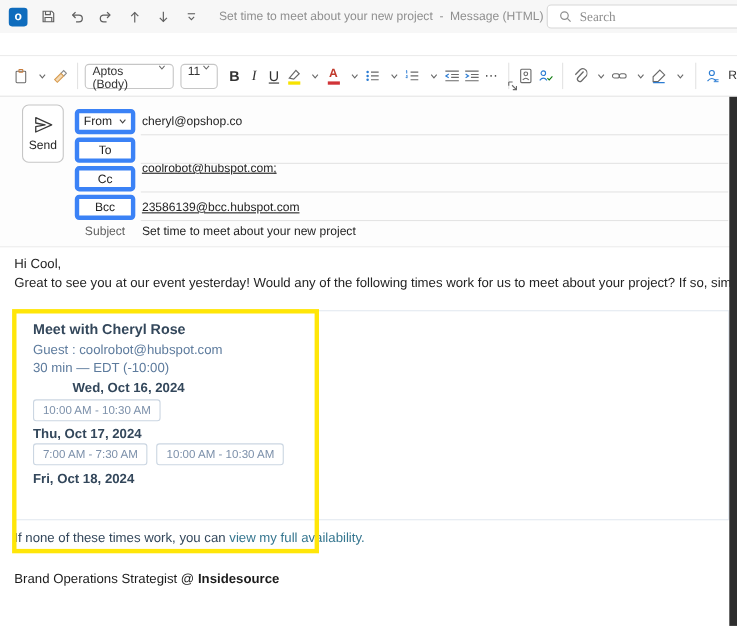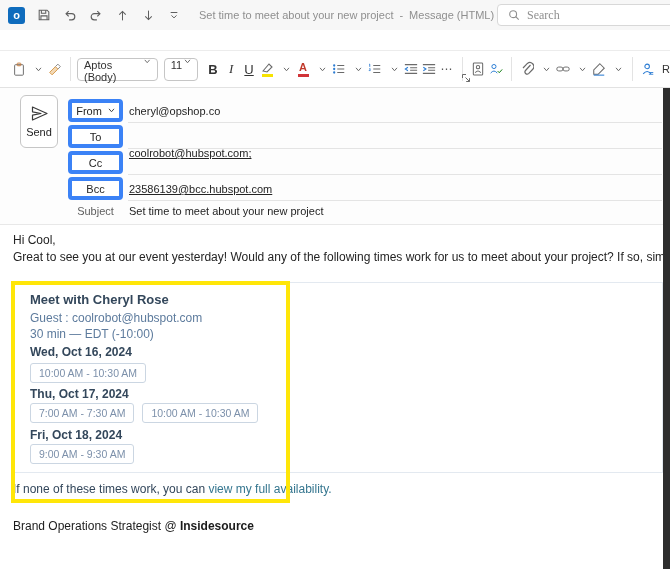--- a/index.html
+++ b/index.html
@@ -345,35 +345,32 @@
 
   <div class="msgbody">
     <div class="greet">Hi Cool,</div>
     <div class="para">Great to see you at our event yesterday! Would any of the following times work for us to meet about your project? If so, simply click the time slot button that is best and</div>
 
     <div class="meetcard">
       <div class="mc-title">Meet with Cheryl Rose</div>
       <div class="mc-guest">Guest : coolrobot@hubspot.com</div>
       <div class="mc-dur">30 min — EDT (-10:00)</div>
 
-      <div class="mc-day" style="top:62px;">Wed, Oct 16, 2024</div>
+      <div class="mc-day" style="top:62px;margin-left:36px;">Wed, Oct 16, 2024</div>
       <div class="mc-slots" style="top:80px;">
         <div class="slot-btn">10:00 AM - 10:30 AM</div>
       </div>
 
       <div class="mc-day" style="top:104px;">Thu, Oct 17, 2024</div>
       <div class="mc-slots" style="top:120px;">
         <div class="slot-btn">7:00 AM - 7:30 AM</div>
         <div class="slot-btn">10:00 AM - 10:30 AM</div>
       </div>
 
       <div class="mc-day" style="top:145px;">Fri, Oct 18, 2024</div>
-      <div class="mc-slots" style="top:161px;">
-        <div class="slot-btn">9:00 AM - 9:30 AM</div>
-      </div>
     </div>
 
     <div class="avail">
       <span>If none of these times work, you can </span><a>view my full availability.</a>
     </div>
 
     <div class="signature">
       <div>
         <span>Brand Operations Strategist @ </span><span class="b">Insidesource</span>
       </div>

